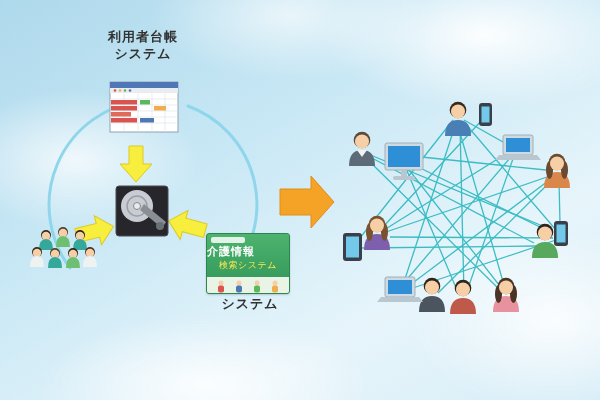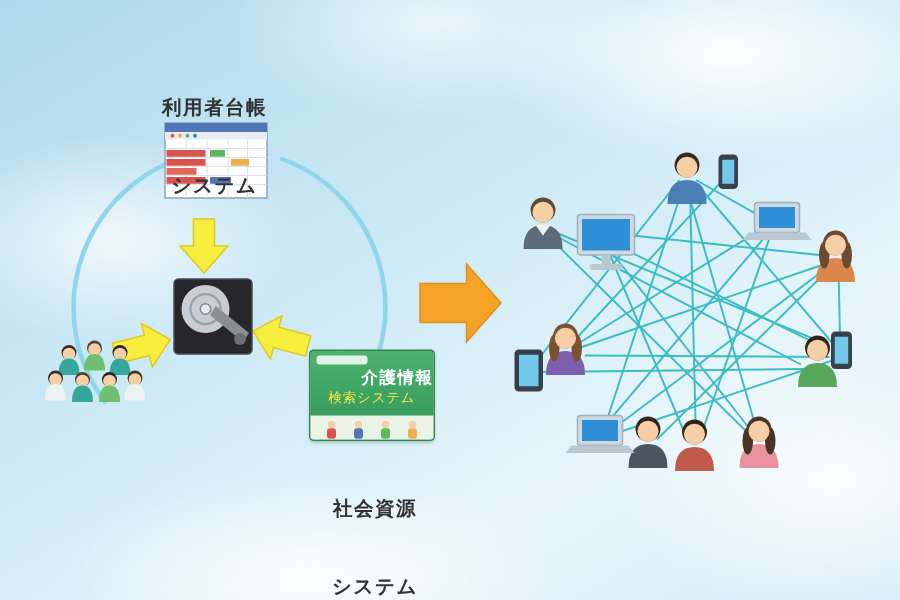--- a/index.html
+++ b/index.html
@@ -12,27 +12,27 @@
     background:radial-gradient(closest-side,rgba(255,255,255,.95),rgba(255,255,255,0));
     filter:blur(2px);pointer-events:none;}
   .c1{left:320px;top:-40px;width:330px;height:150px;}
   .c2{left:-50px;top:90px;width:250px;height:140px;opacity:.8;}
   .c3{left:410px;top:230px;width:290px;height:180px;opacity:.9;}
   .c4{left:40px;top:315px;width:330px;height:140px;opacity:.9;}
   .c5{left:150px;top:-50px;width:280px;height:130px;opacity:.7;}
   .art{position:absolute;left:0;top:0;}
   .lbl{position:absolute;text-align:center;font-weight:bold;color:#333;
     font-size:13px;line-height:17px;letter-spacing:1px;}
-  .lbl span{display:block;margin-top:35px;}
+  .lbl span{display:block;}
   .pamphlet{position:absolute;left:206px;top:233px;width:82px;height:59px;
     background:linear-gradient(#4db36e,#2f9457);border:1px solid #2a8750;
     border-radius:3px;box-shadow:0 1px 2px rgba(0,0,0,.18);}
   .pam-badge{position:absolute;top:3px;left:4px;width:34px;height:6px;
     background:rgba(255,255,255,.85);border-radius:2px;}
-  .pam-l1{position:absolute;top:10px;left:0;width:100%;text-align:right;
+  .pam-l1{position:absolute;top:10px;left:0;width:100%;text-align:left;
     color:#fff;font-weight:bold;font-size:11px;letter-spacing:1px;}
   .pam-l2{position:absolute;top:25px;left:0;width:100%;text-align:center;
     color:#ffe84d;font-weight:normal;font-size:9px;letter-spacing:.5px;}
   .pam-strip{position:absolute;bottom:0;left:0;right:0;height:16px;
     background:#e9f4e6;border-radius:0 0 2px 2px;overflow:hidden;}
 </style>
 </head>
 <body>
 
 <div class="stage">
@@ -246,21 +246,20 @@
     </g>
   </svg>
 
   <div class="lbl" style="left:95px;top:28px;width:96px;">
     <span>利用者台帳</span>
     <span>システム</span>
   </div>
 
 
   <div class="lbl" style="left:204px;top:295px;width:92px;">
-    <span>社会資源</span>
     <span>システム</span>
   </div>
 
   <div class="pamphlet">
     <div class="pam-badge"></div>
     <div class="pam-l1">介護情報</div>
     <div class="pam-l2">検索システム</div>
     <div class="pam-strip">
       <svg width="82" height="16">
         <circle cx="14" cy="6" r="2.5" fill="#f6cfa6"></circle>

